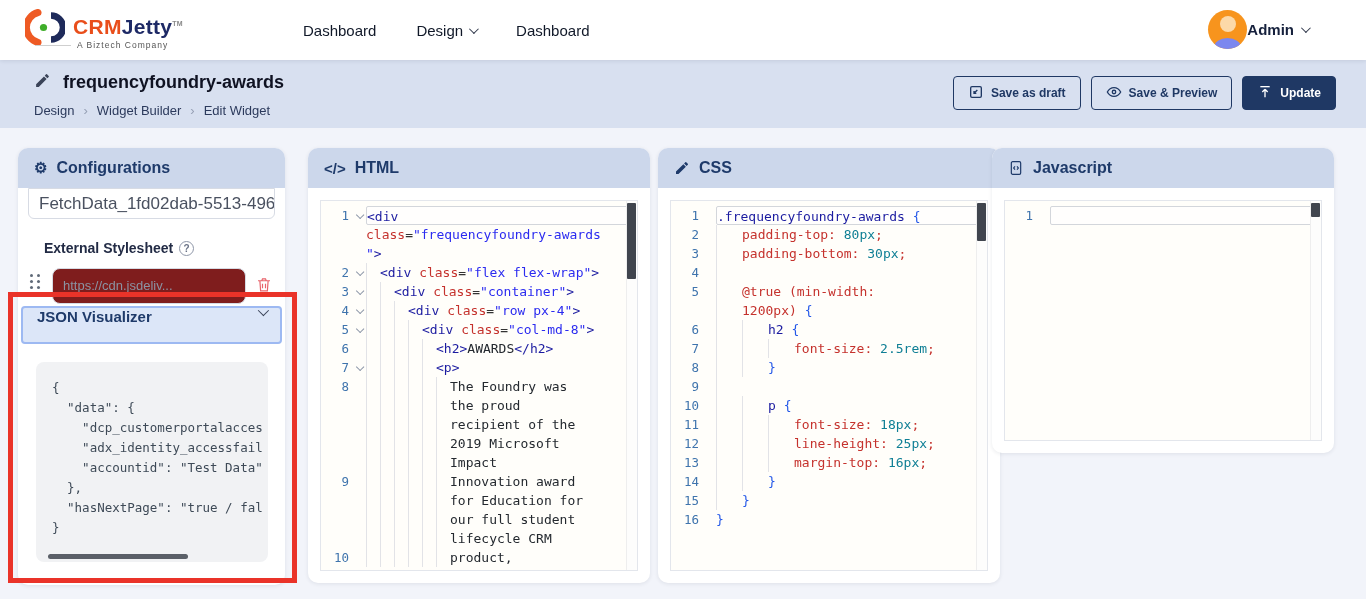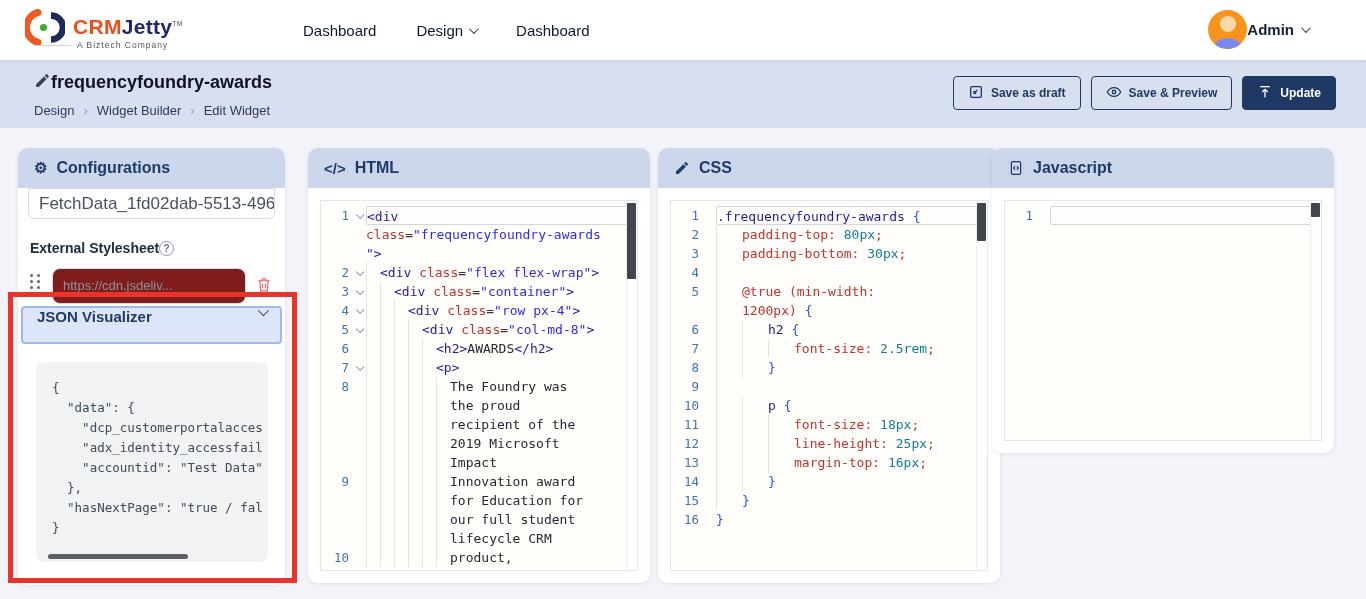--- a/index.html
+++ b/index.html
@@ -21,21 +21,21 @@
   .nav-item { font-size:15px; color:#101828; cursor:pointer; display:flex; align-items:center; gap:6px; }
   .chev { display:inline-block; width:7px; height:7px; border-right:1.6px solid #333a4d; border-bottom:1.6px solid #333a4d; transform:rotate(45deg) translateY(-2px); }
   .user-box { position:absolute; right:58px; top:10px; display:flex; align-items:center; cursor:pointer; }
   .avatar { width:39px; height:39px; border-radius:50%; background:#f7941d; position:relative; overflow:hidden; }
   .avatar .head { position:absolute; top:6px; left:12px; width:16px; height:16px; border-radius:50%; background:#fcd9a8; }
   .avatar .shoulders { position:absolute; bottom:-7px; left:6px; width:27px; height:18px; border-radius:50% 50% 0 0; background:#7b87ef; }
   .user-name { font-size:15px; font-weight:bold; color:#15203c; display:flex; align-items:center; gap:7px; }
 
   
   .page-header { position:absolute; left:0; top:60px; width:1366px; height:68px; background:#d8e0f0; z-index:10; }
-  .title-row { position:absolute; left:34px; top:12px; display:flex; align-items:center; }
+  .title-row { position:absolute; left:34px; top:12px; display:flex; align-items:center; gap:12px; }
   .pencil-icon svg { width:17px; height:17px; fill:#3a4358; }
   .page-title { font-size:18px; font-weight:bold; color:#0f1222; }
   .breadcrumb { position:absolute; left:34px; top:43px; font-size:13px; color:#2c3a5c; display:flex; gap:9px; align-items:center; }
   .bc-sep { color:#96a0b5; font-size:13px; }
   .header-actions { position:absolute; right:30px; top:16px; display:flex; gap:10px; }
   .btn { height:34px; border-radius:4px; border:1px solid #1f3864; color:#1f3864; background:transparent;
          font-family:"Liberation Sans",sans-serif; font-size:12px; font-weight:bold; padding:0 14px;
          display:flex; align-items:center; gap:7px; cursor:pointer; }
   .btn svg { width:16px; height:16px; }
   .btn-primary { background:#1f3864; color:#ffffff; border-color:#1f3864; }
@@ -49,22 +49,22 @@
 
   #config-card { left:18px; top:148px; width:267px; height:437px; }
   #html-card   { left:308px; top:148px; width:342px; height:435px; }
   #css-card    { left:658px; top:148px; width:342px; height:435px; }
   #js-card     { left:992px; top:148px; width:342px; height:305px; }
 
   
   .cfg-input { position:absolute; left:10px; top:40px; width:247px; height:31px; border:1px solid #d7dbe4;
                border-radius:0 0 6px 6px; font-size:17px; color:#4a5160; padding:0 10px; line-height:29px;
                white-space:nowrap; overflow:hidden; background:#fff; }
-  .ext-label { position:absolute; left:12px; top:92px; font-size:14px; font-weight:bold; color:#222b45;
-               display:flex; align-items:center; }
+  .ext-label { position:absolute; left:26px; top:92px; font-size:14px; font-weight:bold; color:#222b45;
+               display:flex; align-items:center; gap:6px; }
   .q-icon { width:15px; height:15px; border:1px solid #8e96a8; border-radius:50%; color:#6a7387; font-size:10px;
             font-weight:bold; display:inline-flex; align-items:center; justify-content:center; }
   .sheet-row { position:absolute; left:12px; top:120px; width:243px; height:36px; display:flex; align-items:center; }
   .drag-handle { width:14px; display:flex; gap:4px; margin-right:8px; cursor:grab; }
   .dotcol { width:3px; height:3px; border-radius:50%; background:#606a78; box-shadow:0 6px 0 #606a78, 0 12px 0 #606a78; margin-top:-12px; }
   .sheet-input { flex:1; height:36px; border:1px solid #d7dbe4; border-radius:8px; font-size:13px; color:#8b93a3;
                  padding:0 10px; line-height:34px; white-space:nowrap; overflow:hidden; background:#7f1d1d; }
   .trash-btn { margin-left:9px; cursor:pointer; }
   .trash-btn svg { width:18px; height:19px; stroke:#e8636b; fill:none; stroke-width:1.6; }
   .jsonv-head { position:absolute; left:3px; top:158px; width:261px; height:38px; background:#dce6f8;

